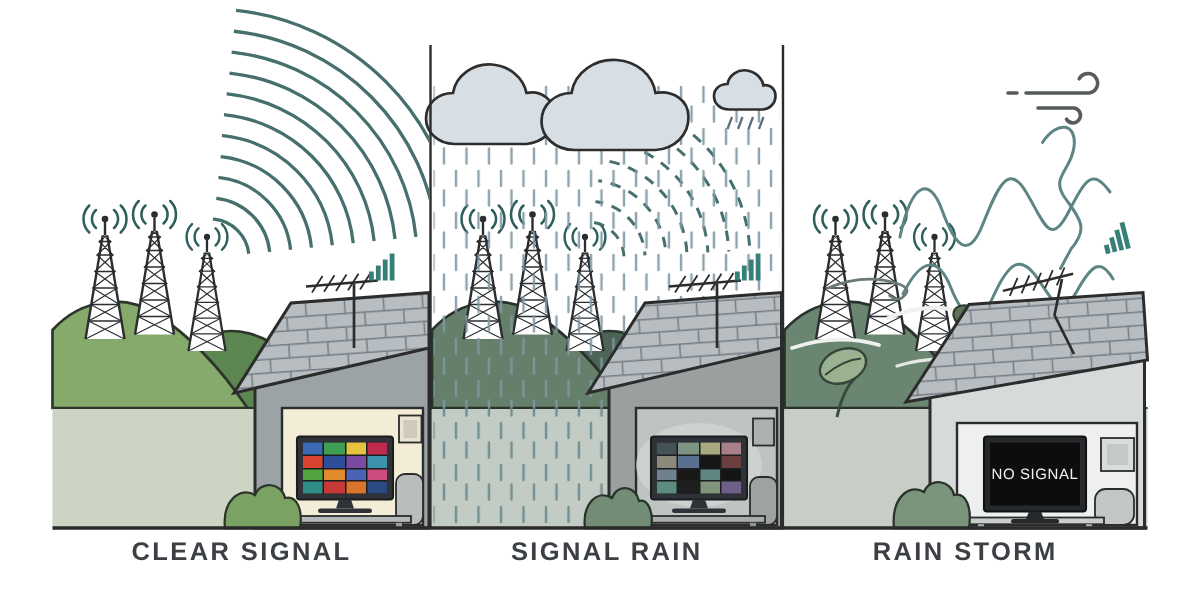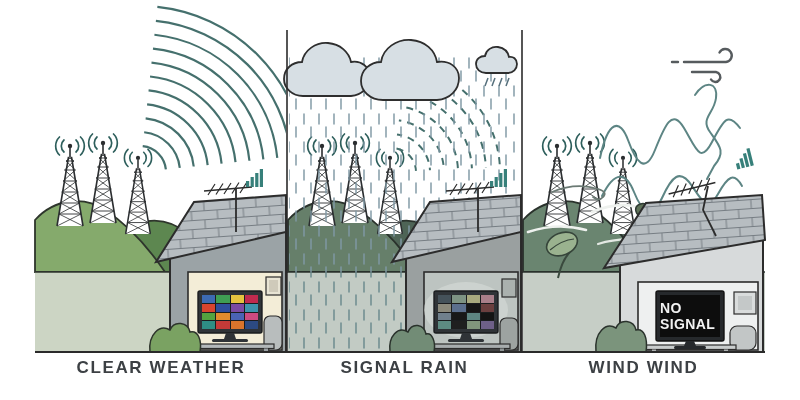--- a/index.html
+++ b/index.html
@@ -5,21 +5,21 @@
   html,body{margin:0;padding:0;background:#ffffff;}
   .stage{position:relative;width:800px;height:400px;background:#ffffff;overflow:hidden;
          font-family:"Liberation Sans", sans-serif;}
   .stage svg{position:absolute;left:0;top:0;}
   .panel-label{position:absolute;top:358px;text-align:center;font-size:17px;font-weight:600;
                letter-spacing:1.6px;color:#3c4044;}
   .tv-grid{position:absolute;display:grid;grid-template-columns:repeat(4,1fr);
            grid-template-rows:repeat(4,1fr);gap:1px;background:#1b1d1f;}
   .tv-cell{width:100%;height:100%;}
   .no-signal{position:absolute;display:flex;align-items:center;justify-content:center;
-             color:#f2f2f2;font-size:14px;font-weight:bold;letter-spacing:0.4px;}
+             color:#f2f2f2;font-size:10px;font-weight:normal;letter-spacing:0.4px;text-align:center;}
 </style>
 </head>
 <body>
 
 <div class="stage">
 
 <svg width="800" height="400" viewBox="0 0 800 400">
   <defs>
     <pattern id="shingles" width="26" height="18" patternUnits="userSpaceOnUse" patternTransform="rotate(-4)">
       <rect width="26" height="18" fill="#b7bdc1"></rect>
@@ -267,17 +267,17 @@
       <div class="tv-cell" style="background: rgb(24, 24, 24);"></div>
       <div class="tv-cell" style="background: rgb(94, 134, 130);"></div>
       <div class="tv-cell" style="background: rgb(20, 20, 20);"></div>
       <div class="tv-cell" style="background: rgb(93, 139, 130);"></div>
       <div class="tv-cell" style="background: rgb(31, 31, 31);"></div>
       <div class="tv-cell" style="background: rgb(129, 149, 124);"></div>
       <div class="tv-cell" style="background: rgb(110, 96, 136);"></div>
     </div>
 <div class="no-signal" style="left:660px;top:295px;width:60px;height:42px;">NO SIGNAL</div>
 
-<div class="panel-label" style="left:35px;width:252px;">CLEAR WEATHER</div>
+<div class="panel-label" style="left:35px;width:252px;">CLEAR SIGNAL</div>
 <div class="panel-label" style="left:287px;width:235px;">SIGNAL RAIN</div>
-<div class="panel-label" style="left:522px;width:243px;">WIND WIND</div>
+<div class="panel-label" style="left:522px;width:243px;">RAIN STORM</div>
 
 </div>
 
 </body></html>

